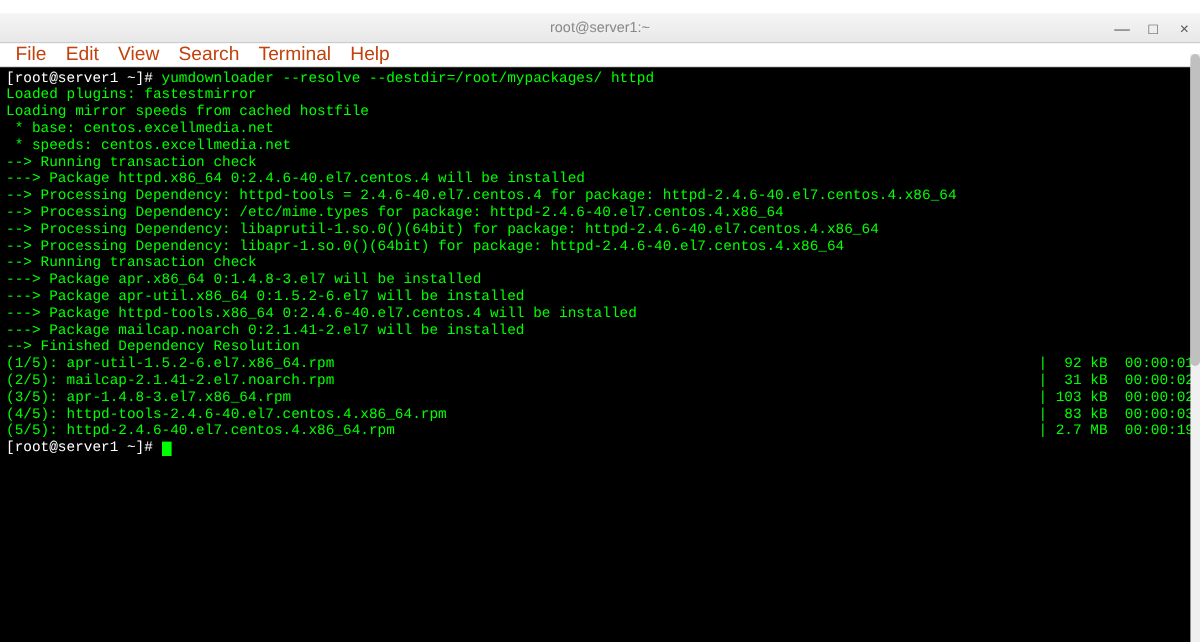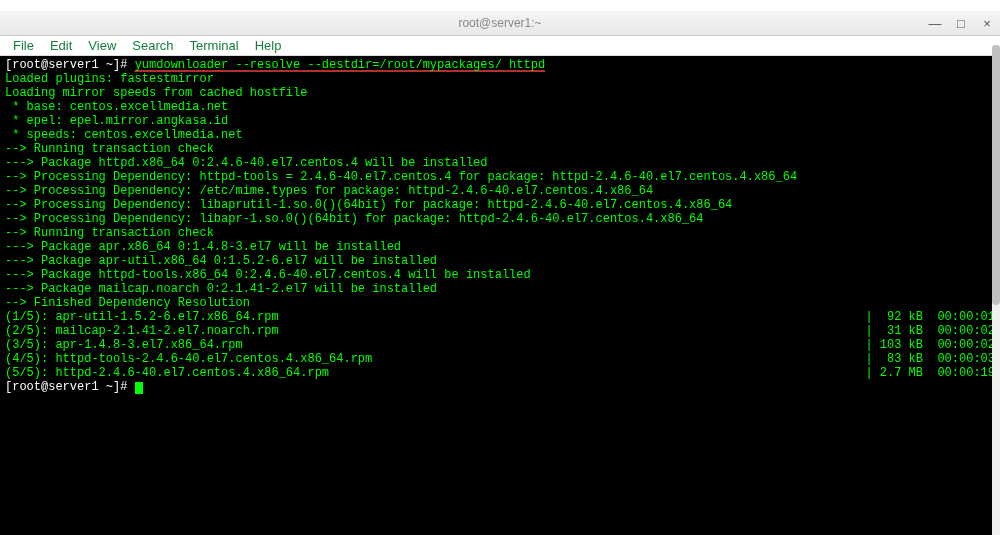--- a/index.html
+++ b/index.html
@@ -48,22 +48,22 @@
     .menubar {
       height: 20px;
       background: #ffffff;
       border-bottom: 1px solid #dddddd;
       display: flex;
       align-items: center;
       padding: 0 5px;
     }
     .menu-item {
       padding: 2px 8px;
-      font-size: 13px;
-      color: #15803d;
+      font-size: 16px;
+      color: #c2410c;
       cursor: pointer;
     }
     .terminal {
       background: #000000;
       width: 100%;
       height: calc(100% - 45px);
       padding: 2px 5px;
       font-family: 'Courier New', monospace;
       font-size: 12px;
       line-height: 14px;
@@ -71,21 +71,20 @@
       overflow: hidden;
     }
     .terminal-line {
       color: #00ff00;
       white-space: pre;
     }
     .prompt {
       color: #ffffff;
     }
     .command-underline {
-      text-decoration: underline;
       text-decoration-color: #b03030;
       text-decoration-thickness: 2px;
       text-underline-offset: 2px;
     }
     .cursor-block {
       display: inline-block;
       width: 8px;
       height: 12px;
       background: #00ff00;
       vertical-align: text-bottom;
@@ -134,21 +133,20 @@
   <span class="menu-item">Search</span>
   <span class="menu-item">Terminal</span>
   <span class="menu-item">Help</span>
 </div>
 
 <div class="terminal">
   <div class="terminal-line"><span class="prompt">[root@server1 ~]# </span><span class="command-underline">yumdownloader --resolve --destdir=/root/mypackages/ httpd</span></div>
   <div class="terminal-line">Loaded plugins: fastestmirror</div>
   <div class="terminal-line">Loading mirror speeds from cached hostfile</div>
   <div class="terminal-line"> * base: centos.excellmedia.net</div>
-  <div class="terminal-line"> * epel: epel.mirror.angkasa.id</div>
   <div class="terminal-line"> * speeds: centos.excellmedia.net</div>
   <div class="terminal-line">--&gt; Running transaction check</div>
   <div class="terminal-line">---&gt; Package httpd.x86_64 0:2.4.6-40.el7.centos.4 will be installed</div>
   <div class="terminal-line">--&gt; Processing Dependency: httpd-tools = 2.4.6-40.el7.centos.4 for package: httpd-2.4.6-40.el7.centos.4.x86_64</div>
   <div class="terminal-line">--&gt; Processing Dependency: /etc/mime.types for package: httpd-2.4.6-40.el7.centos.4.x86_64</div>
   <div class="terminal-line">--&gt; Processing Dependency: libaprutil-1.so.0()(64bit) for package: httpd-2.4.6-40.el7.centos.4.x86_64</div>
   <div class="terminal-line">--&gt; Processing Dependency: libapr-1.so.0()(64bit) for package: httpd-2.4.6-40.el7.centos.4.x86_64</div>
   <div class="terminal-line">--&gt; Running transaction check</div>
   <div class="terminal-line">---&gt; Package apr.x86_64 0:1.4.8-3.el7 will be installed</div>
   <div class="terminal-line">---&gt; Package apr-util.x86_64 0:1.5.2-6.el7 will be installed</div>

